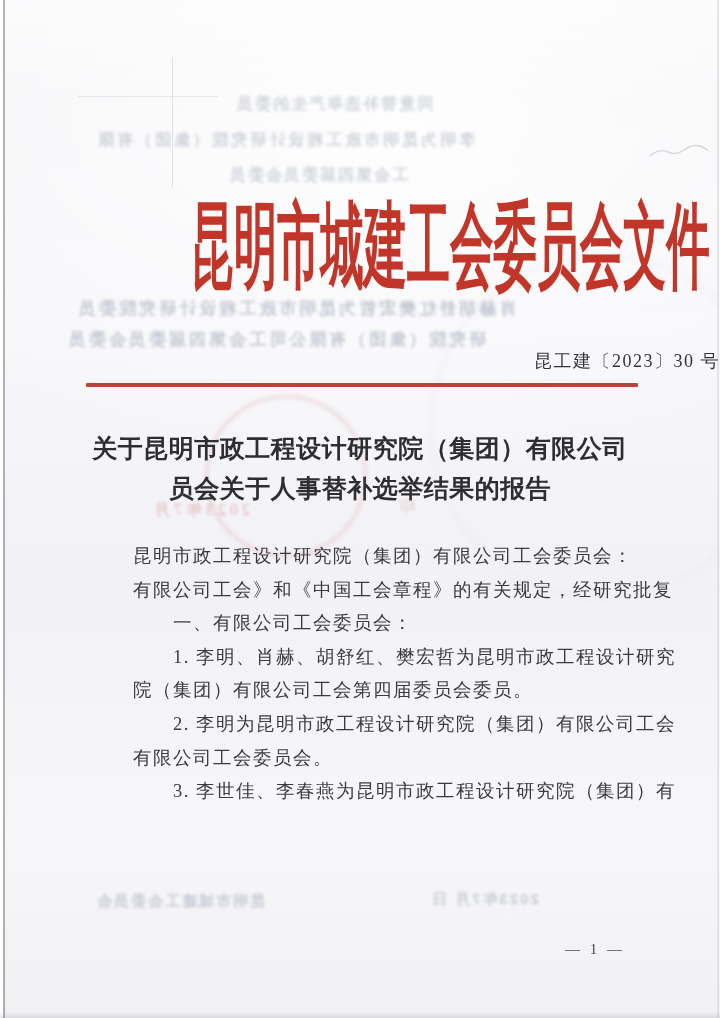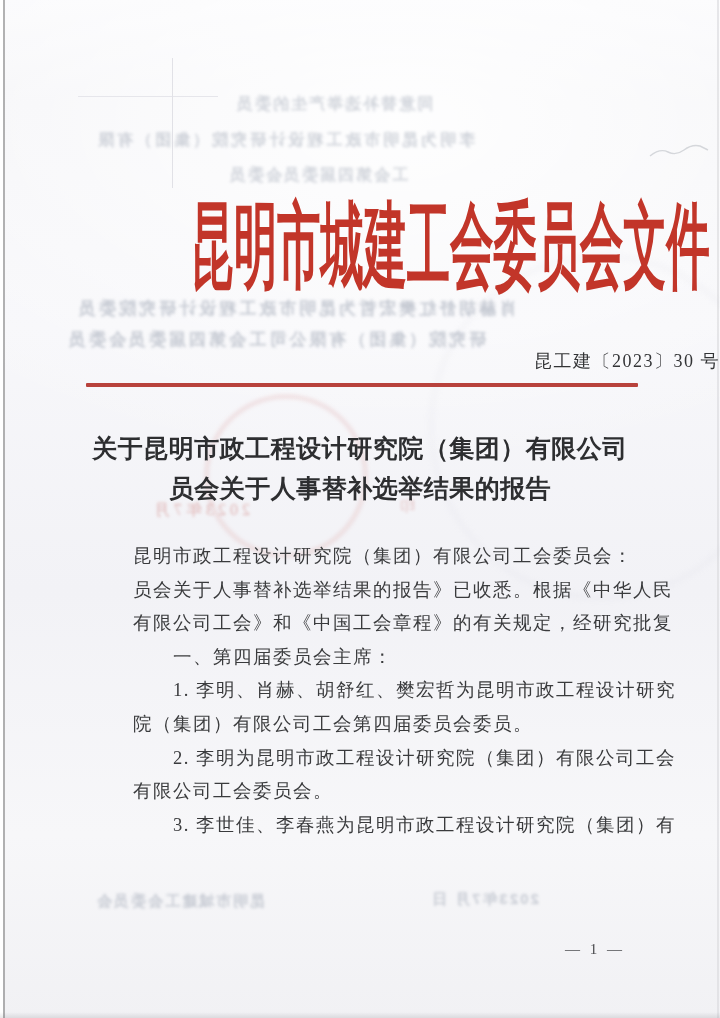--- a/index.html
+++ b/index.html
@@ -109,23 +109,22 @@
   <div class="doc-number">昆工建〔2023〕30 号</div>
   <div class="red-rule"></div>
 
   <div class="doc-title">
     <div>关于昆明市政工程设计研究院（集团）有限公司</div>
     <div>员会关于人事替补选举结果的报告</div>
   </div>
 
   <div class="body-block">
     <div class="bline">昆明市政工程设计研究院（集团）有限公司工会委员会：</div>
-    <div class="bline">员会关于人事替补选举结果的报告》已收悉。根据《中华人民</div>
     <div class="bline">有限公司工会》和《中国工会章程》的有关规定，经研究批复</div>
-    <div class="bline indent">一、第四届委员会主席：</div>
+    <div class="bline indent">一、有限公司工会委员会：</div>
     <div class="bline indent">1. 李明、肖赫、胡舒红、樊宏哲为昆明市政工程设计研究</div>
     <div class="bline">院（集团）有限公司工会第四届委员会委员。</div>
     <div class="bline indent">2. 李明为昆明市政工程设计研究院（集团）有限公司工会</div>
     <div class="bline">有限公司工会委员会。</div>
     <div class="bline indent">3. 李世佳、李春燕为昆明市政工程设计研究院（集团）有</div>
   </div>
 
   <div class="page-number">— 1 —</div>
 
 </div>

